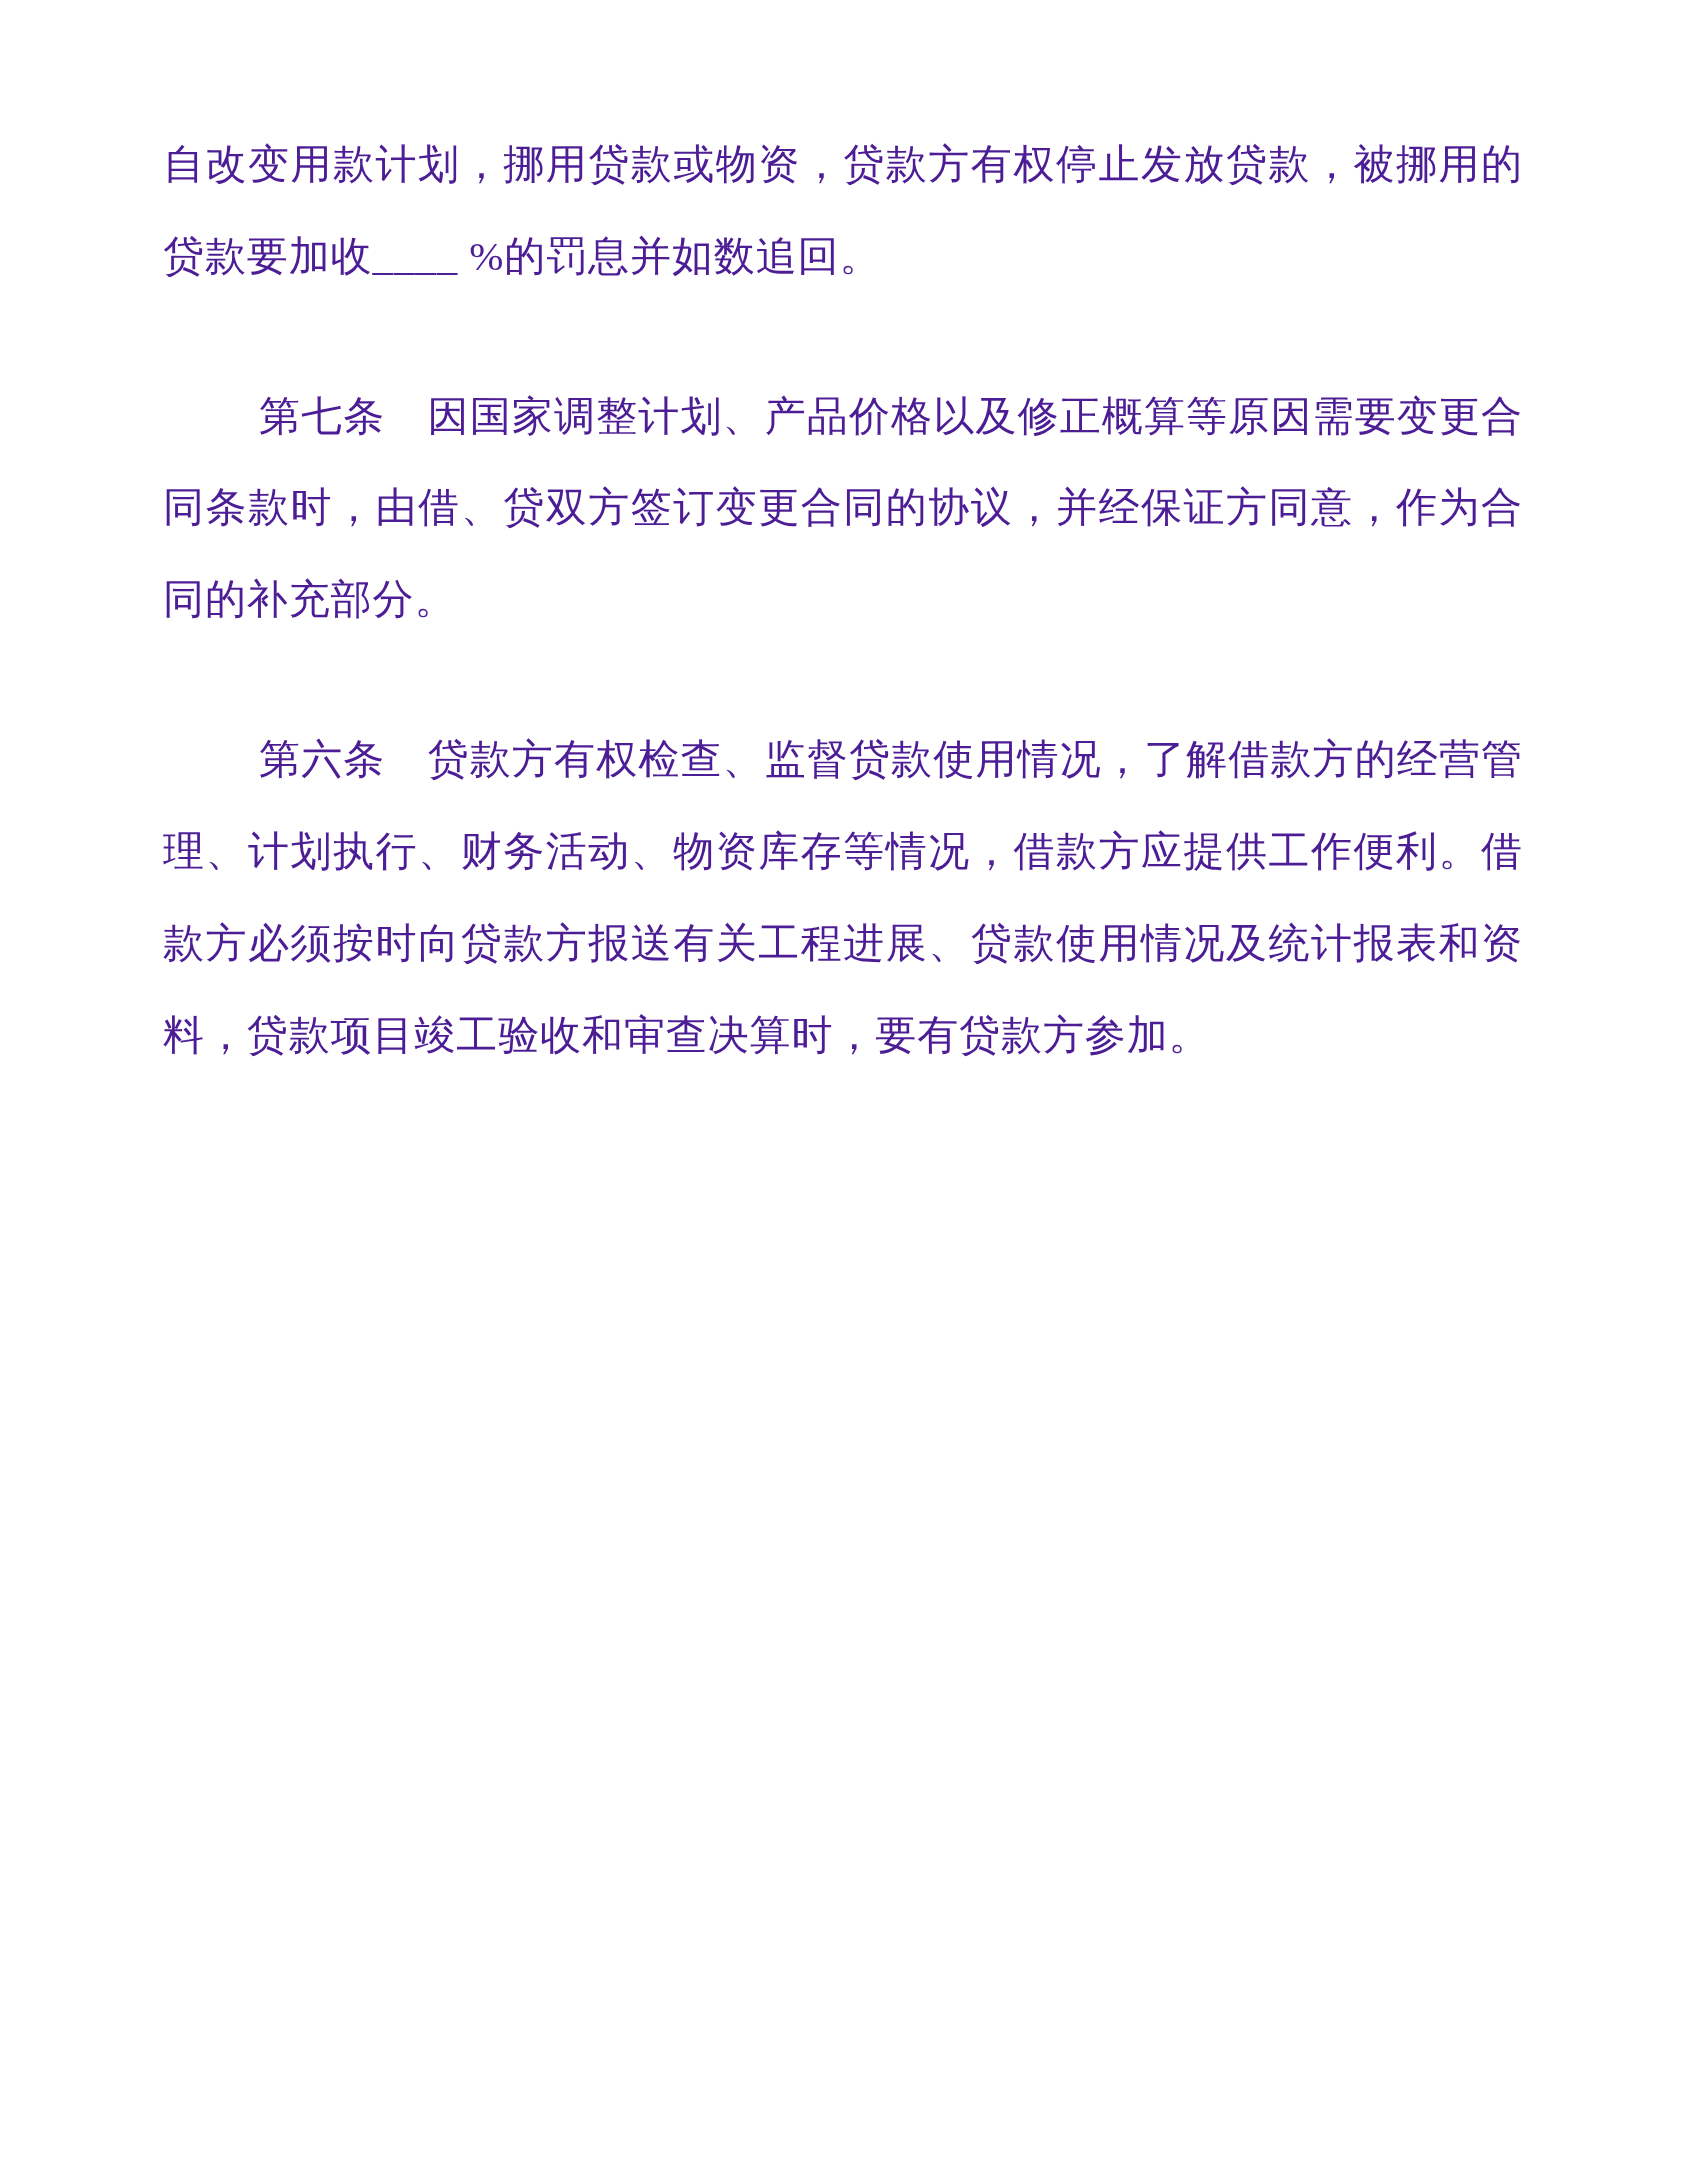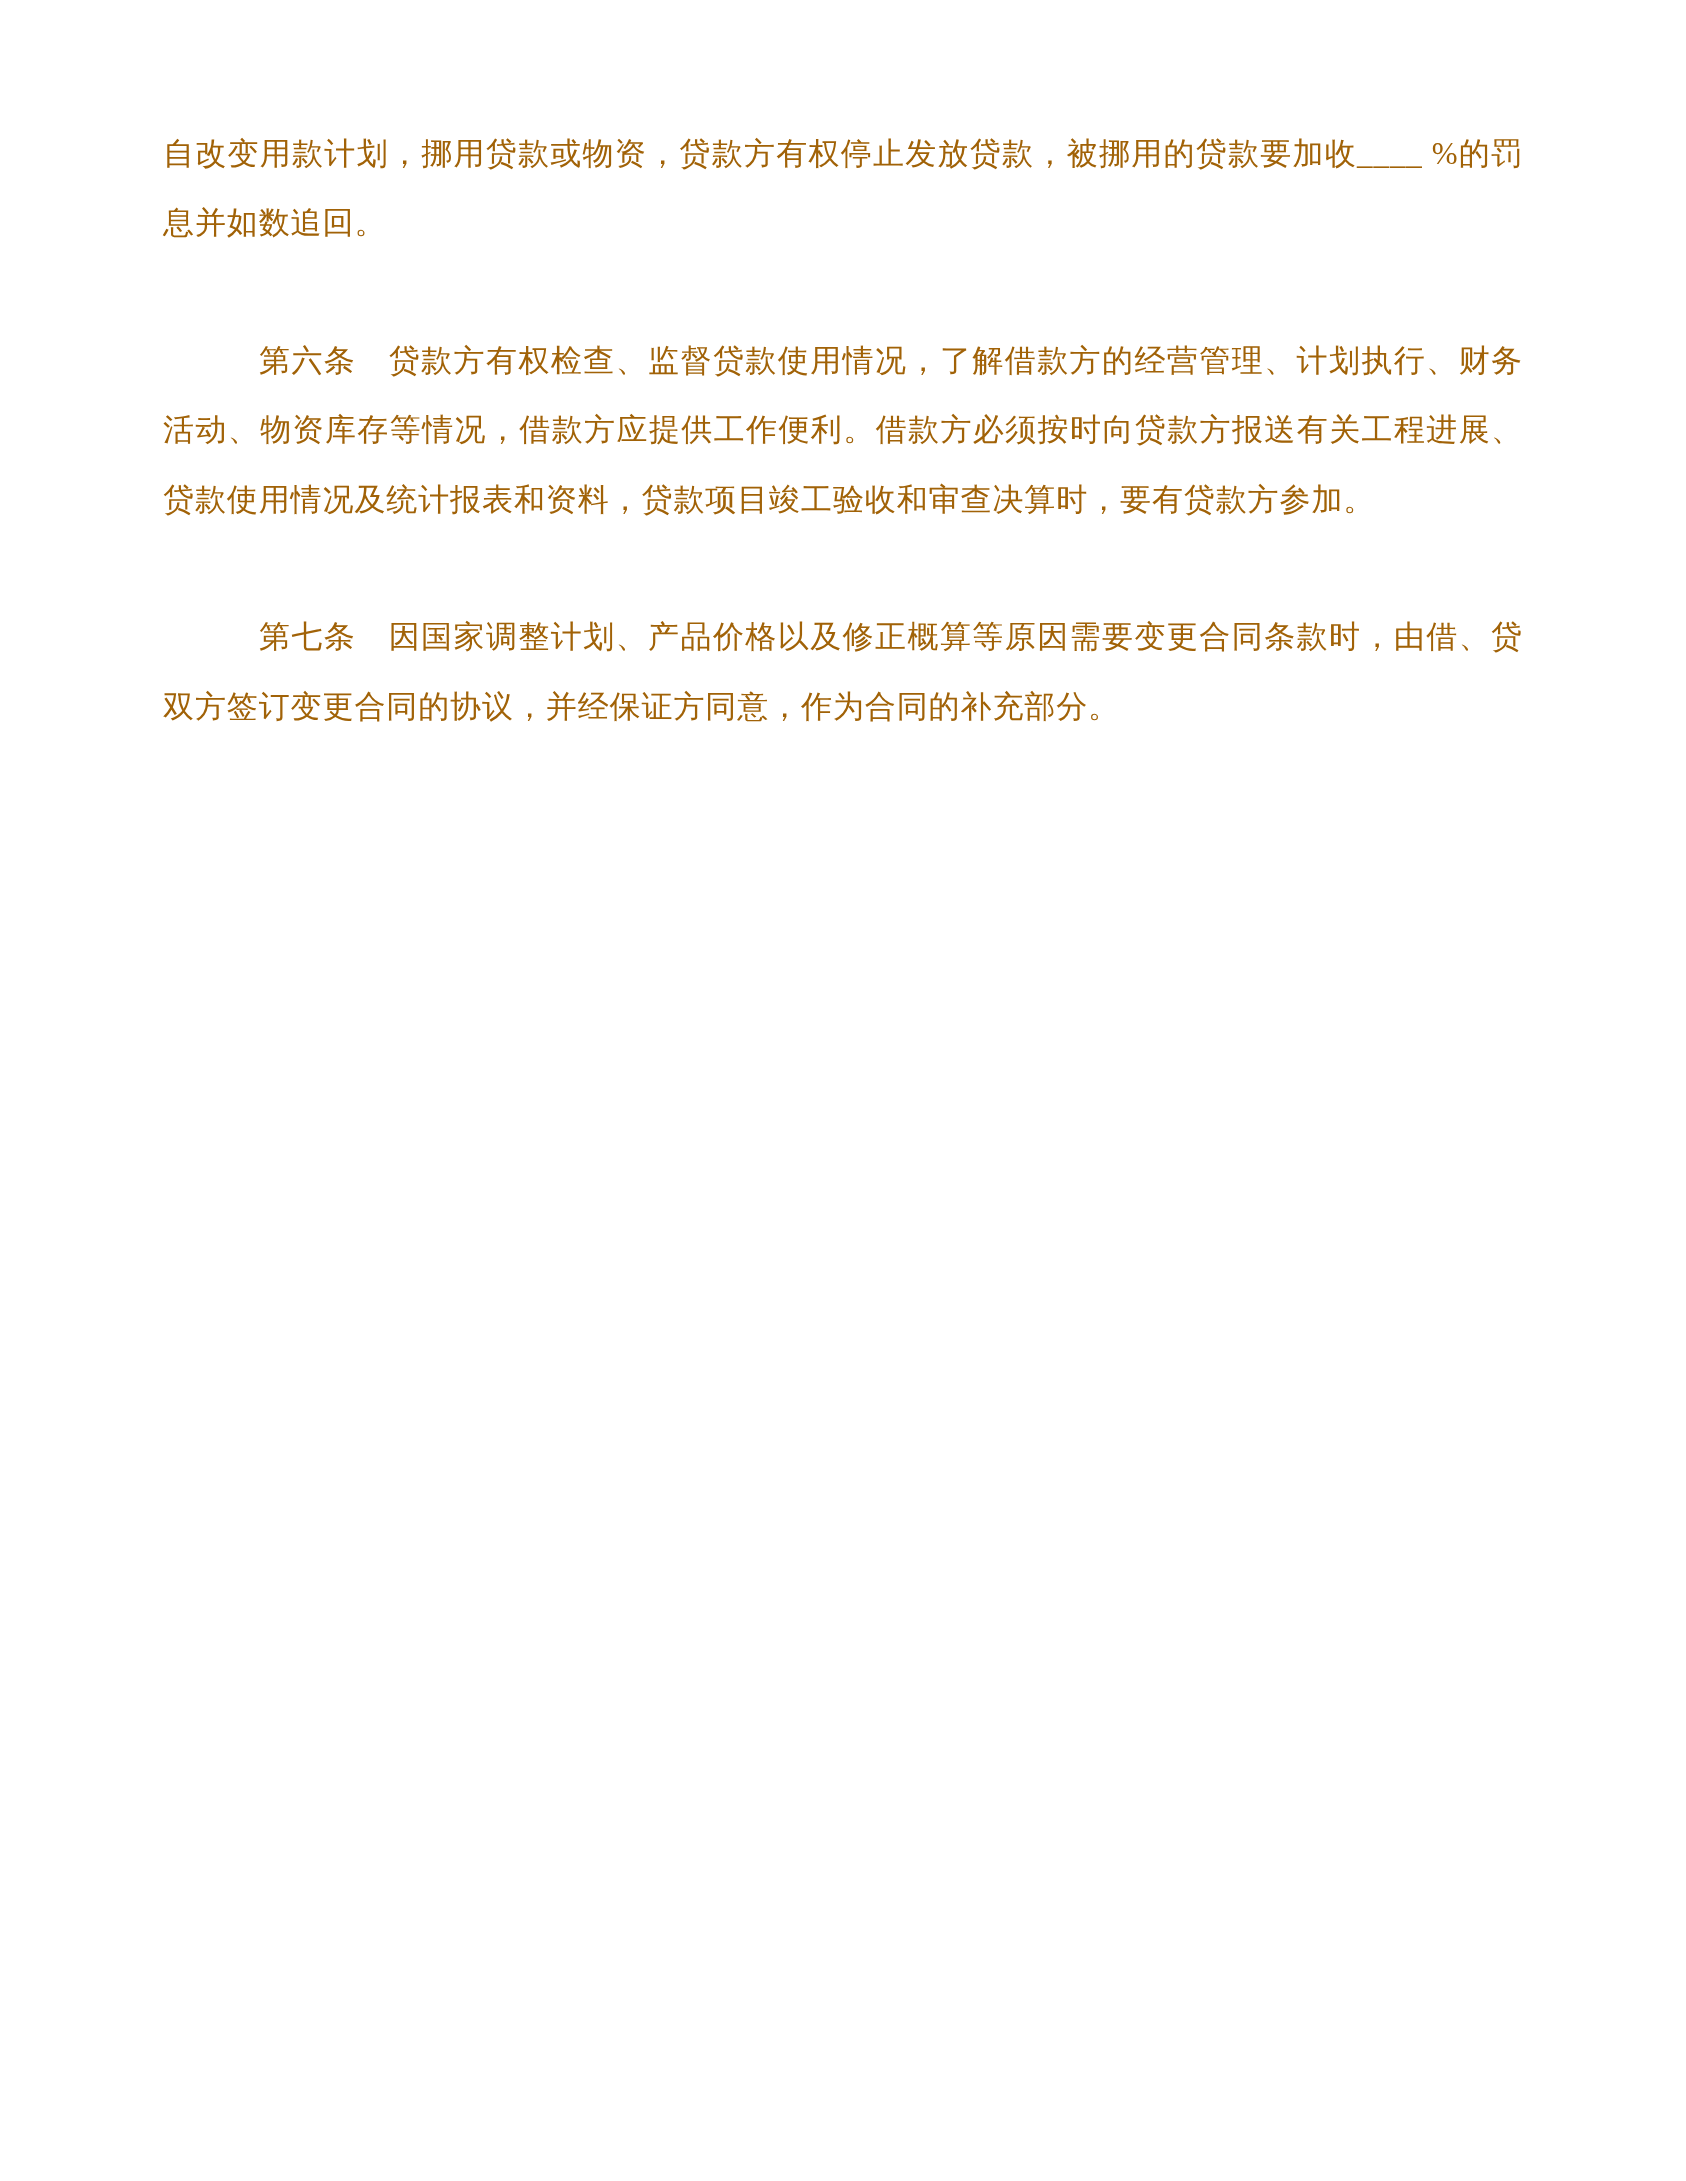--- a/index.html
+++ b/index.html
@@ -10,22 +10,22 @@
     }
     .page {
       position: relative;
       width: 1686px;
       min-height: 2182px;
       margin: 0 auto;
       background: #ffffff;
       box-sizing: border-box;
       padding: 119px 163px 119px 163px;
       font-family: "Liberation Serif", "DejaVu Serif", serif;
-      color: #a16207;
-      font-size: 31px;
+      color: #4c1d95;
+      font-size: 41px;
       line-height: 2.24;
       text-align: justify;
       letter-spacing: 0.9px;
       word-break: break-all;
       overflow-wrap: anywhere;
     }
     p.para {
       margin: 0 0 68px 0;
       padding: 0;
     }
@@ -40,18 +40,18 @@
 <body>
 
 <div class="page">
 
   <p class="para">自改变用款计划，挪用贷款或物资，贷款方有权停止发放贷款，被挪用的贷款要加收____ %的罚息并如数追回。</p>
 
 
 
 
 
+  <p class="para indent">第七条　因国家调整计划、产品价格以及修正概算等原因需要变更合同条款时，由借、贷双方签订变更合同的协议，并经保证方同意，作为合同的补充部分。</p>
+
   <p class="para indent">第六条　贷款方有权检查、监督贷款使用情况，了解借款方的经营管理、计划执行、财务活动、物资库存等情况，借款方应提供工作便利。借款方必须按时向贷款方报送有关工程进展、贷款使用情况及统计报表和资料，贷款项目竣工验收和审查决算时，要有贷款方参加。</p>
-
-  <p class="para indent">第七条　因国家调整计划、产品价格以及修正概算等原因需要变更合同条款时，由借、贷双方签订变更合同的协议，并经保证方同意，作为合同的补充部分。</p>
 
 </div>
 
 
 </body></html>

